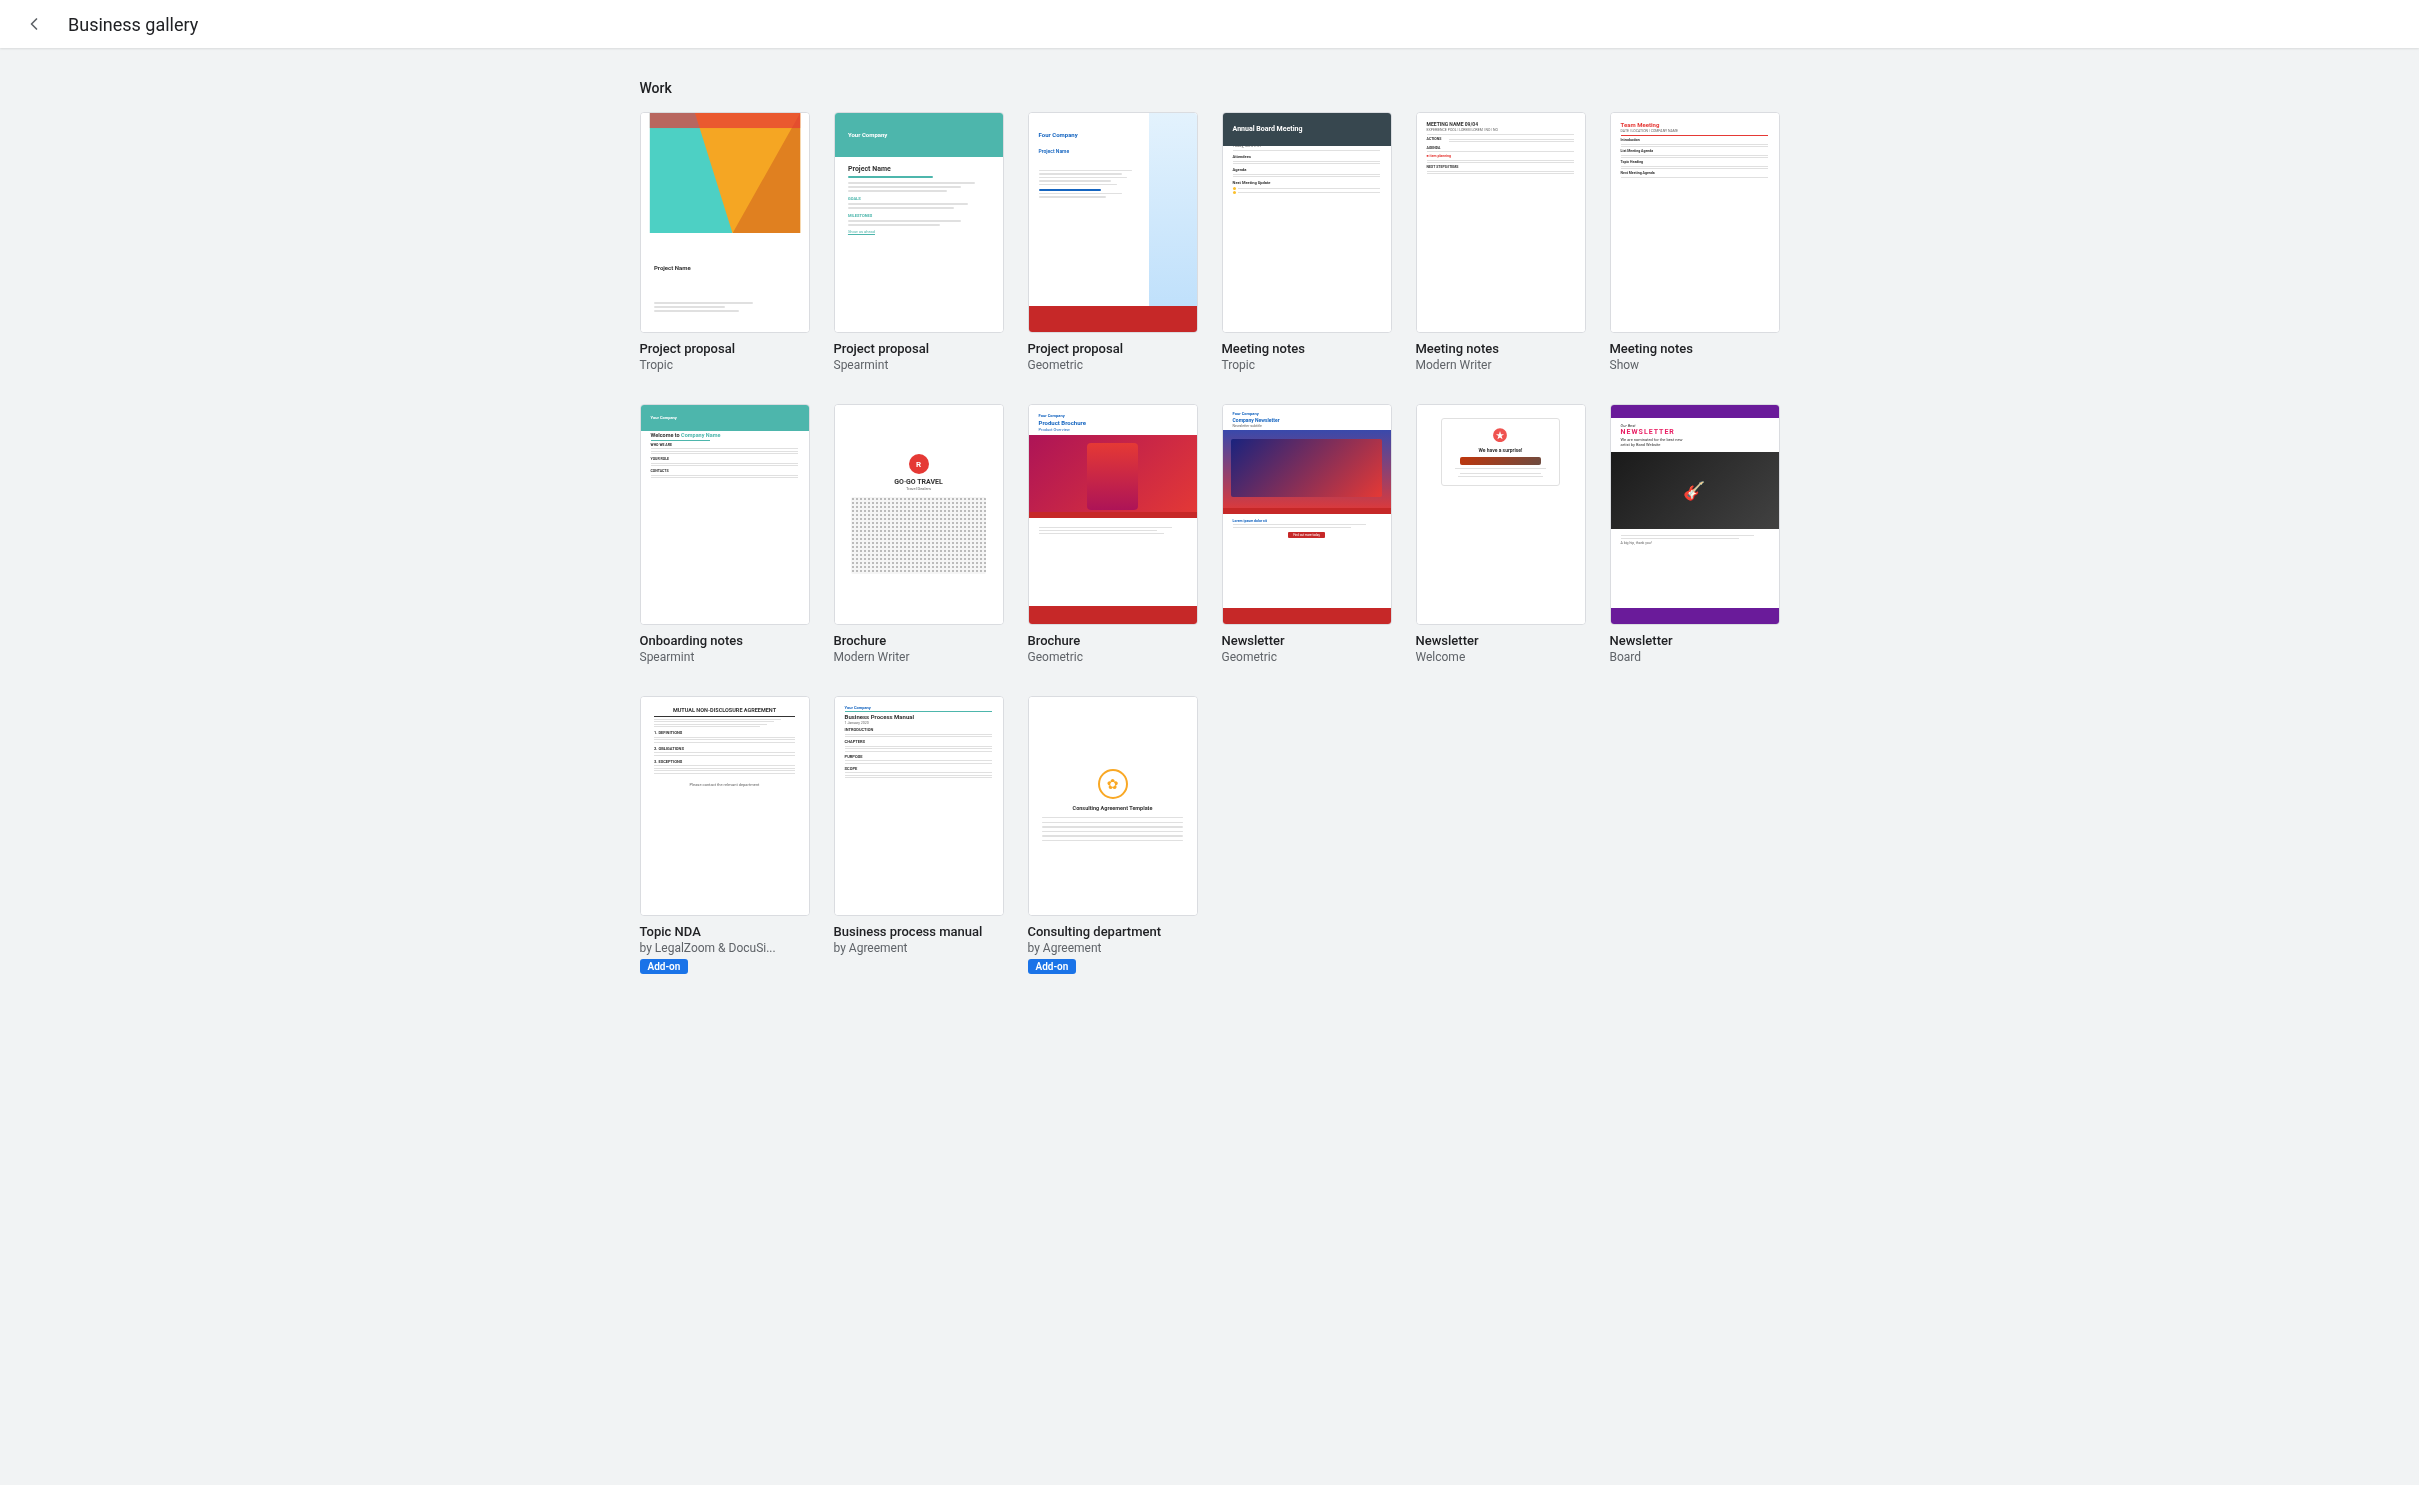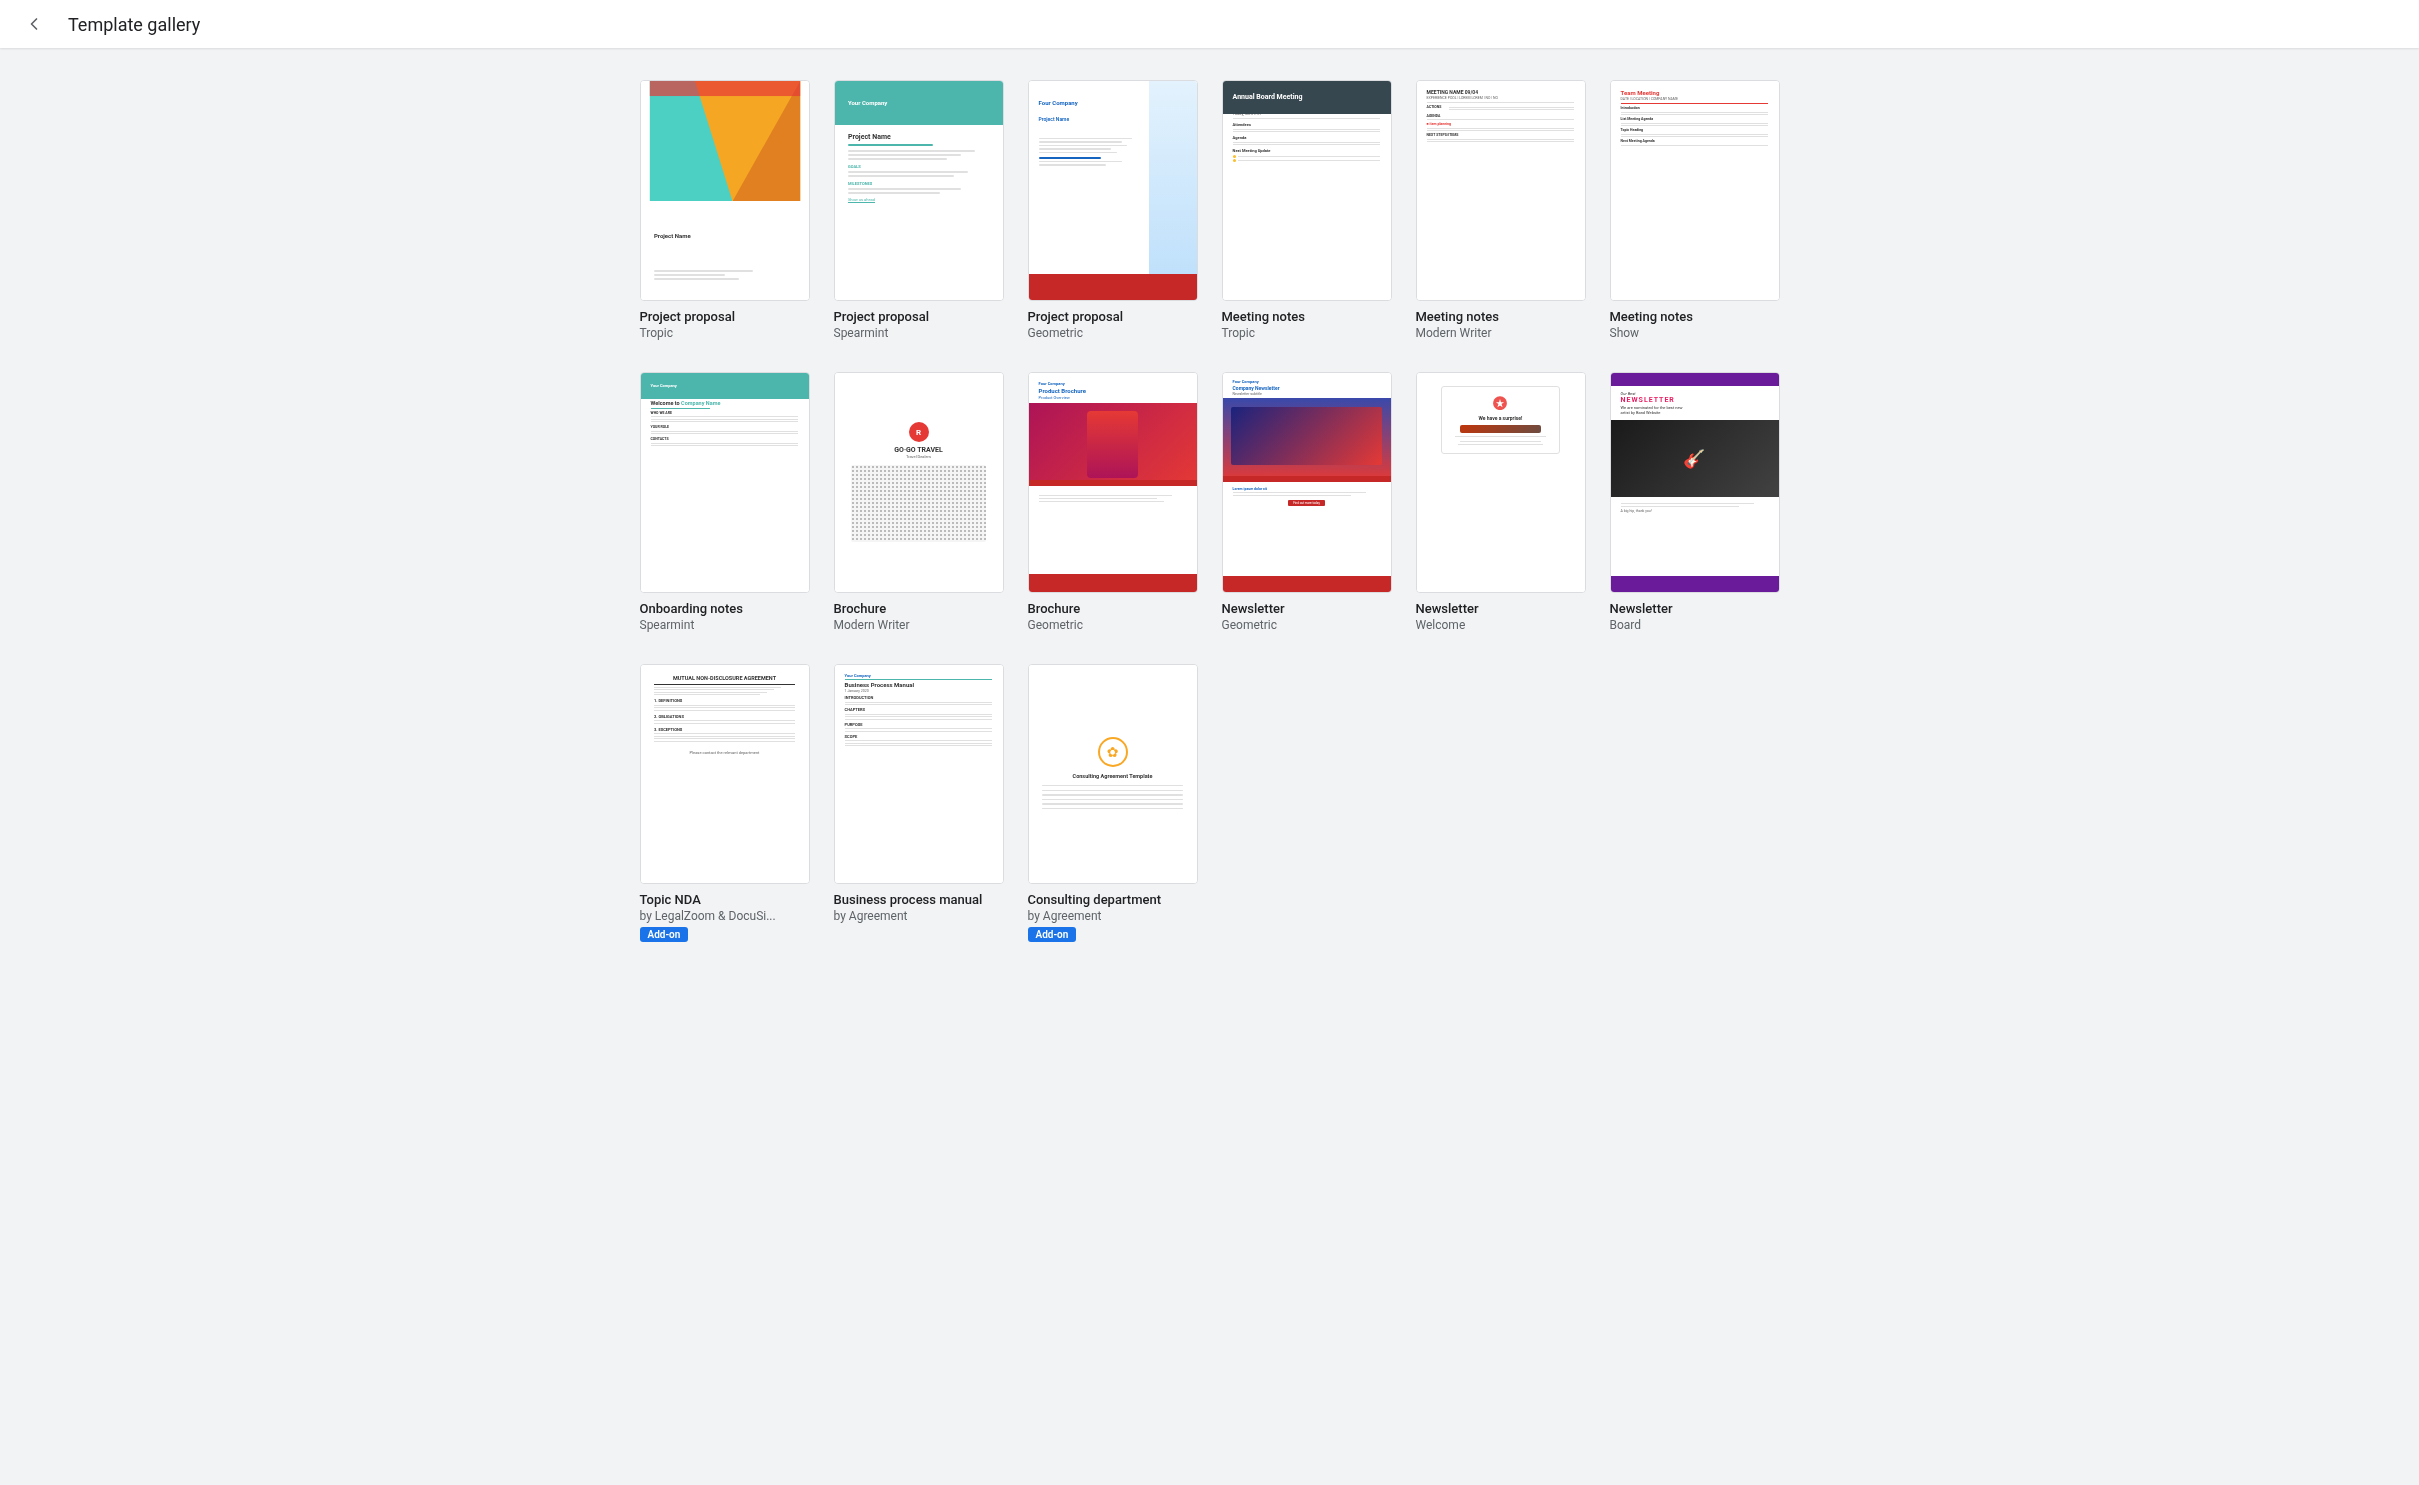--- a/index.html
+++ b/index.html
@@ -221,24 +221,25 @@
   </style>
 </head>
 <body>
 
 <div class="header">
   <button class="back-btn">
     <svg width="20" height="20" viewBox="0 0 24 24" fill="none" stroke="#5f6368" stroke-width="2" stroke-linecap="round" stroke-linejoin="round">
       <polyline points="15 18 9 12 15 6"></polyline>
     </svg>
   </button>
-  <span class="page-title">Template gallery</span>
+  <span class="page-title">Business gallery</span>
 </div>
 
 <div class="main-content">
+  <div class="section-title">Work</div>
 
   <div class="template-grid">
 
     <div class="template-item">
       <div class="template-thumb">
         <div class="thumb-inner thumb-tropic">
           <div class="tropic-shapes">
             <svg width="100%" height="100%" viewBox="0 0 100 80">
               <rect x="0" y="0" width="55" height="80" fill="#4dd0c4"></rect>
               <polygon points="30,0 100,0 100,80 55,80" fill="#f5a623"></polygon>

